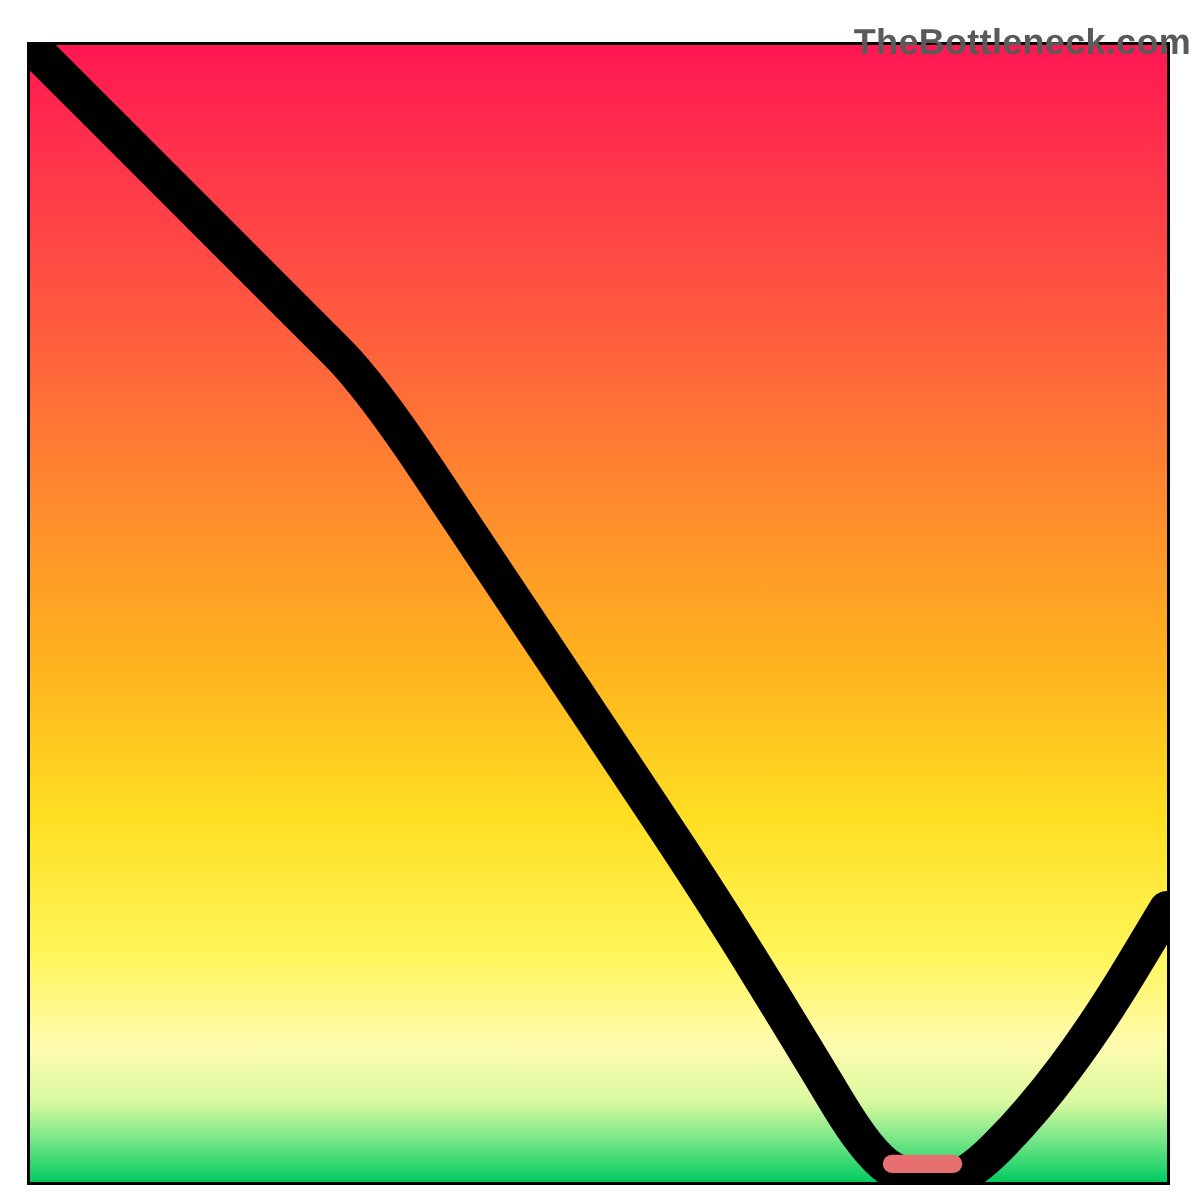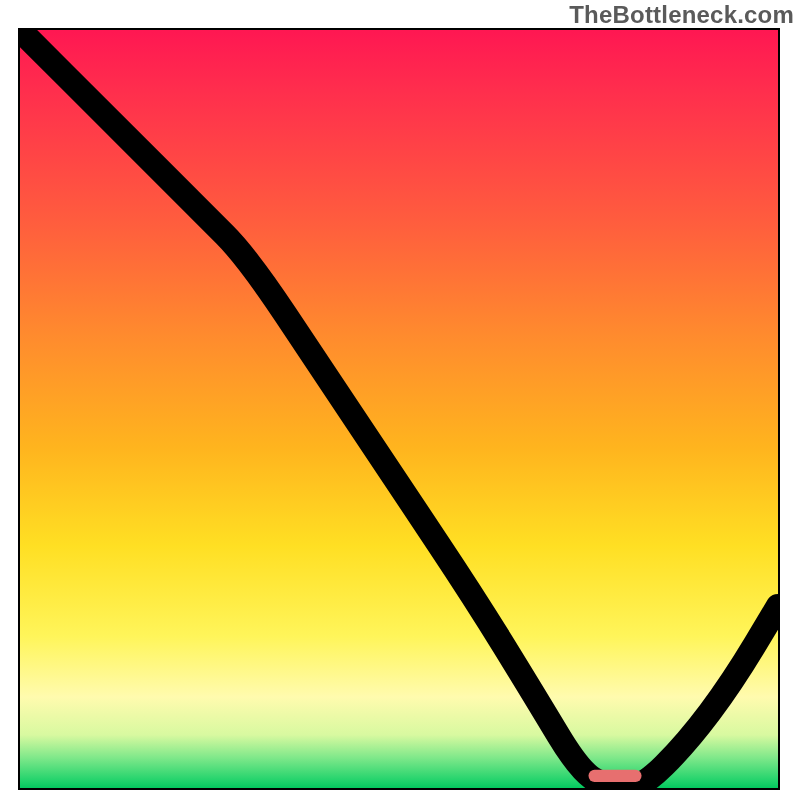--- a/index.html
+++ b/index.html
@@ -11,21 +11,21 @@
     font-family: Arial, Helvetica, sans-serif;
     overflow: hidden;
   }
   .container {
     position: relative;
     width: 800px;
     height: 800px;
   }
   .watermark {
     position: absolute;
-    top: 1px;
+    top: 15px;
     right: 6px;
     font-size: 24px;
     font-weight: 600;
     color: #5a5a5a;
     letter-spacing: 0.2px;
     z-index: 20;
   }
   .chart-frame {
     position: absolute;
     left: 18px;

